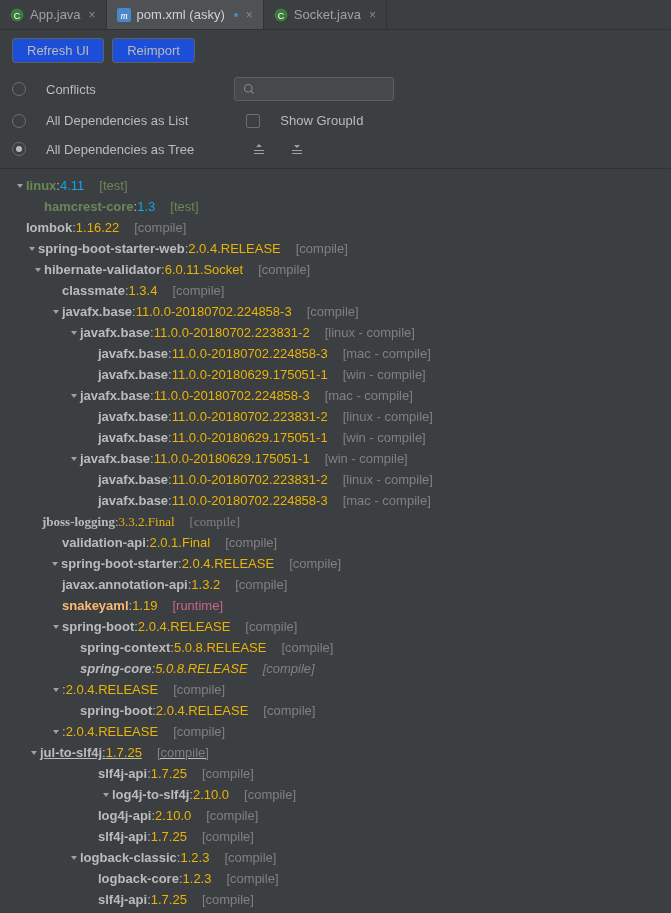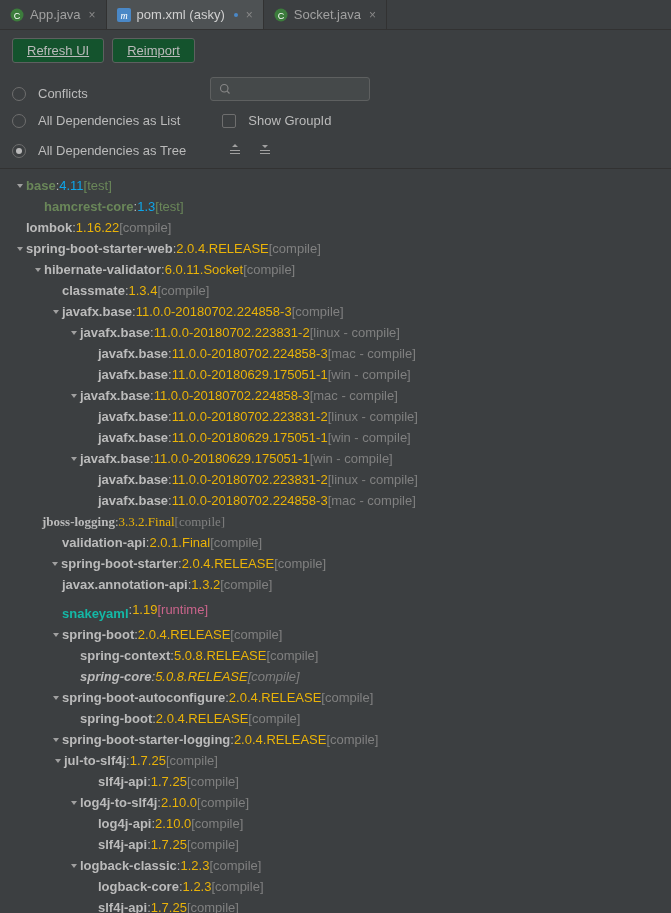--- a/index.html
+++ b/index.html
@@ -3,40 +3,40 @@
   <meta charset="utf-8">
   <style>
     * { margin:0; padding:0; box-sizing:border-box; }
     body { background:#3c3f41; color:#bbbbbb; font-family:"Segoe UI",Arial,sans-serif; font-size:13px; width:671px; height:913px; overflow:hidden; }
     .tabs { display:flex; align-items:center; background:#3c3f41; border-bottom:1px solid #323232; height:30px; }
     .tab { display:flex; align-items:center; gap:6px; padding:0 10px; height:100%; cursor:pointer; border-right:1px solid #323232; color:#a0a0a0; }
     .tab.active { background:#4e5254; color:#d0d0d0; }
     .tab .ico { width:14px; height:14px; display:inline-flex; align-items:center; justify-content:center; }
     .tab .close { color:#888; font-size:12px; margin-left:2px; }
     .toolbar { display:flex; align-items:center; gap:8px; padding:8px 12px; }
-    .btn { background:#14532d; border:1px solid #5e6060; color:#bbbbbb; padding:4px 14px; border-radius:3px; cursor:pointer; font-size:13px;text-decoration:underline; }
-    .row { display:flex; align-items:flex-end; gap:12px; padding:6px 12px; }
+    .btn { background:#1d4ed8; border:1px solid #5e6060; color:#bbbbbb; padding:4px 14px; border-radius:3px; cursor:pointer; font-size:13px; }
+    .row { display:flex; align-items:center; gap:20px; padding:6px 12px; }
     .radio { width:14px; height:14px; border:1px solid #6e6e6e; border-radius:50%; display:inline-flex; align-items:center; justify-content:center; }
     .radio.sel::after { content:""; width:6px; height:6px; background:#bbbbbb; border-radius:50%; }
     .chk { width:14px; height:14px; border:1px solid #6e6e6e; border-radius:2px; display:inline-block; }
     .search { background:#45494a; border:1px solid #5e6060; border-radius:3px; width:160px; height:24px; display:flex; align-items:center; padding:0 8px; color:#888; }
     .search svg { margin-right:4px; }
     .opt-icon { width:18px; height:18px; display:inline-flex; align-items:center; justify-content:center; color:#a0a0a0; cursor:pointer; }
     .sep { height:1px; background:#323232; margin:4px 0 0 0; }
     .tree { padding:6px 0 6px 0; overflow:auto; height:calc(913px - 160px); }
     .node { display:flex; align-items:center; padding:1px 8px; line-height:19px; white-space:nowrap; }
     .arrow { width:12px; display:inline-flex; justify-content:center; color:#a0a0a0; cursor:pointer; }
     .arrow.hidden { visibility:hidden; }
     .name { color:#bbbbbb; font-weight:bold; }
     .name.green { color:#6a8759; }
-    .name.pink { color:#14b8a6;margin-top:8px; }
+    .name.pink { color:#fdba74; }
     .colon { color:#bbbbbb; }
     .ver { color:#eab308; }
     .ver.green { color:#0ea5e9; }
-    .scope { color:#808080; }
+    .scope { color:#808080;margin-left:15px; }
     .scope.green { color:#6a8759; }
     .scope.pink { color:#c9648b; }
     .modified { width:4px; height:4px; background:#4a88c7; border-radius:50%; display:inline-block; margin-left:3px; }
   </style>
 </head>
 <body>
 
 <div class="tabs" id="tabs">
     <div class="tab">
       <span class="ico">
@@ -114,21 +114,21 @@
 
 <div class="sep"></div>
 
 <div class="tree" id="tree">
     <div class="node" style="padding-left: 14px;">
       <span class="arrow">
         <svg width="8" height="8" viewBox="0 0 8 8" fill="#a0a0a0">
           <path d="M1 2l3 4 3-4z"></path>
         </svg>
       </span>
-      <span class="name green">base</span>
+      <span class="name green">linux</span>
       <span class="colon"> : </span>
       <span class="ver green">4.11 </span>
       <span class="scope green">[test]</span>
     </div>
     <div class="node" style="padding-left: 32px;">
       <span class="arrow hidden">
         <svg width="8" height="8" viewBox="0 0 8 8" fill="#a0a0a0">
           <path d="M2 1l4 3-4 3z"></path>
         </svg>
       </span>
@@ -141,21 +141,21 @@
       <span class="arrow hidden">
         <svg width="8" height="8" viewBox="0 0 8 8" fill="#a0a0a0">
           <path d="M2 1l4 3-4 3z"></path>
         </svg>
       </span>
       <span class="name">lombok</span>
       <span class="colon"> : </span>
       <span class="ver">1.16.22 </span>
       <span class="scope">[compile]</span>
     </div>
-    <div class="node" style="padding-left: 14px;">
+    <div class="node" style="padding-left: 26px;">
       <span class="arrow">
         <svg width="8" height="8" viewBox="0 0 8 8" fill="#a0a0a0">
           <path d="M1 2l3 4 3-4z"></path>
         </svg>
       </span>
       <span class="name">spring-boot-starter-web</span>
       <span class="colon"> : </span>
       <span class="ver">2.0.4.RELEASE </span>
       <span class="scope">[compile]</span>
     </div>
@@ -378,21 +378,20 @@
       <span class="colon"> : </span>
       <span class="ver">5.0.8.RELEASE </span>
       <span class="scope">[compile]</span>
     </div>
     <div class="node" style="padding-left: 50px;">
       <span class="arrow">
         <svg width="8" height="8" viewBox="0 0 8 8" fill="#a0a0a0">
           <path d="M1 2l3 4 3-4z"></path>
         </svg>
       </span>
-      <span class="name">spring-boot-autoconfigure</span>
       <span class="colon"> : </span>
       <span class="ver">2.0.4.RELEASE </span>
       <span class="scope">[compile]</span>
     </div>
     <div class="node" style="padding-left: 68px;">
       <span class="arrow hidden">
         <svg width="8" height="8" viewBox="0 0 8 8" fill="#a0a0a0">
           <path d="M2 1l4 3-4 3z"></path>
         </svg>
       </span>
@@ -400,26 +399,25 @@
       <span class="colon"> : </span>
       <span class="ver">2.0.4.RELEASE </span>
       <span class="scope">[compile]</span>
     </div>
     <div class="node" style="padding-left: 50px;">
       <span class="arrow">
         <svg width="8" height="8" viewBox="0 0 8 8" fill="#a0a0a0">
           <path d="M1 2l3 4 3-4z"></path>
         </svg>
       </span>
-      <span class="name">spring-boot-starter-logging</span>
       <span class="colon"> : </span>
       <span class="ver">2.0.4.RELEASE </span>
       <span class="scope">[compile]</span>
     </div>
-    <div class="node" style="padding-left: 52px;">
+    <div class="node" style="padding-left: 28px; text-decoration: underline;">
       <span class="arrow">
         <svg width="8" height="8" viewBox="0 0 8 8" fill="#a0a0a0">
           <path d="M1 2l3 4 3-4z"></path>
         </svg>
       </span>
       <span class="name">jul-to-slf4j</span>
       <span class="colon"> : </span>
       <span class="ver">1.7.25 </span>
       <span class="scope">[compile]</span>
     </div>
@@ -427,85 +425,85 @@
       <span class="arrow hidden">
         <svg width="8" height="8" viewBox="0 0 8 8" fill="#a0a0a0">
           <path d="M2 1l4 3-4 3z"></path>
         </svg>
       </span>
       <span class="name">slf4j-api</span>
       <span class="colon"> : </span>
       <span class="ver">1.7.25 </span>
       <span class="scope">[compile]</span>
     </div>
+    <div class="node" style="padding-left: 100px;">
+      <span class="arrow">
+        <svg width="8" height="8" viewBox="0 0 8 8" fill="#a0a0a0">
+          <path d="M1 2l3 4 3-4z"></path>
+        </svg>
+      </span>
+      <span class="name">log4j-to-slf4j</span>
+      <span class="colon"> : </span>
+      <span class="ver">2.10.0 </span>
+      <span class="scope">[compile]</span>
+    </div>
+    <div class="node" style="padding-left: 86px; align-items: center;">
+      <span class="arrow hidden">
+        <svg width="8" height="8" viewBox="0 0 8 8" fill="#a0a0a0">
+          <path d="M2 1l4 3-4 3z"></path>
+        </svg>
+      </span>
+      <span class="name">log4j-api</span>
+      <span class="colon"> : </span>
+      <span class="ver">2.10.0 </span>
+      <span class="scope">[compile]</span>
+    </div>
+    <div class="node" style="padding-left: 86px;">
+      <span class="arrow hidden">
+        <svg width="8" height="8" viewBox="0 0 8 8" fill="#a0a0a0">
+          <path d="M2 1l4 3-4 3z"></path>
+        </svg>
+      </span>
+      <span class="name">slf4j-api</span>
+      <span class="colon"> : </span>
+      <span class="ver">1.7.25 </span>
+      <span class="scope">[compile]</span>
+    </div>
     <div class="node" style="padding-left: 68px;">
       <span class="arrow">
         <svg width="8" height="8" viewBox="0 0 8 8" fill="#a0a0a0">
           <path d="M1 2l3 4 3-4z"></path>
         </svg>
       </span>
-      <span class="name">log4j-to-slf4j</span>
-      <span class="colon"> : </span>
-      <span class="ver">2.10.0 </span>
-      <span class="scope">[compile]</span>
-    </div>
-    <div class="node" style="padding-left: 86px; align-items: center;">
-      <span class="arrow hidden">
-        <svg width="8" height="8" viewBox="0 0 8 8" fill="#a0a0a0">
-          <path d="M2 1l4 3-4 3z"></path>
-        </svg>
-      </span>
-      <span class="name">log4j-api</span>
-      <span class="colon"> : </span>
-      <span class="ver">2.10.0 </span>
+      <span class="name">logback-classic</span>
+      <span class="colon"> : </span>
+      <span class="ver">1.2.3 </span>
+      <span class="scope">[compile]</span>
+    </div>
+    <div class="node" style="padding-left: 86px;">
+      <span class="arrow hidden">
+        <svg width="8" height="8" viewBox="0 0 8 8" fill="#a0a0a0">
+          <path d="M2 1l4 3-4 3z"></path>
+        </svg>
+      </span>
+      <span class="name">logback-core</span>
+      <span class="colon"> : </span>
+      <span class="ver">1.2.3 </span>
       <span class="scope">[compile]</span>
     </div>
     <div class="node" style="padding-left: 86px;">
       <span class="arrow hidden">
         <svg width="8" height="8" viewBox="0 0 8 8" fill="#a0a0a0">
           <path d="M2 1l4 3-4 3z"></path>
         </svg>
       </span>
       <span class="name">slf4j-api</span>
       <span class="colon"> : </span>
       <span class="ver">1.7.25 </span>
       <span class="scope">[compile]</span>
     </div>
-    <div class="node" style="padding-left: 68px;">
-      <span class="arrow">
-        <svg width="8" height="8" viewBox="0 0 8 8" fill="#a0a0a0">
-          <path d="M1 2l3 4 3-4z"></path>
-        </svg>
-      </span>
-      <span class="name">logback-classic</span>
-      <span class="colon"> : </span>
-      <span class="ver">1.2.3 </span>
-      <span class="scope">[compile]</span>
-    </div>
-    <div class="node" style="padding-left: 86px;">
-      <span class="arrow hidden">
-        <svg width="8" height="8" viewBox="0 0 8 8" fill="#a0a0a0">
-          <path d="M2 1l4 3-4 3z"></path>
-        </svg>
-      </span>
-      <span class="name">logback-core</span>
-      <span class="colon"> : </span>
-      <span class="ver">1.2.3 </span>
-      <span class="scope">[compile]</span>
-    </div>
-    <div class="node" style="padding-left: 86px;">
-      <span class="arrow hidden">
-        <svg width="8" height="8" viewBox="0 0 8 8" fill="#a0a0a0">
-          <path d="M2 1l4 3-4 3z"></path>
-        </svg>
-      </span>
-      <span class="name">slf4j-api</span>
-      <span class="colon"> : </span>
-      <span class="ver">1.7.25 </span>
-      <span class="scope">[compile]</span>
-    </div>
     <div class="node" style="padding-left: 50px;">
       <span class="name">spring-core</span>
       <span class="colon"> : </span>
       <span class="ver">5.0.8.RELEASE </span>
       <span class="scope">[compile]</span>
     </div>
   </div>
 
 </body></html>

